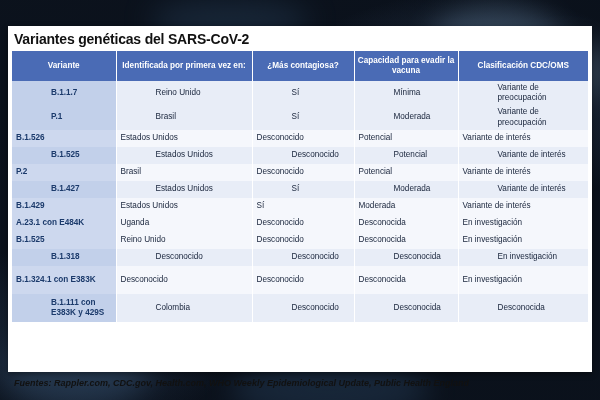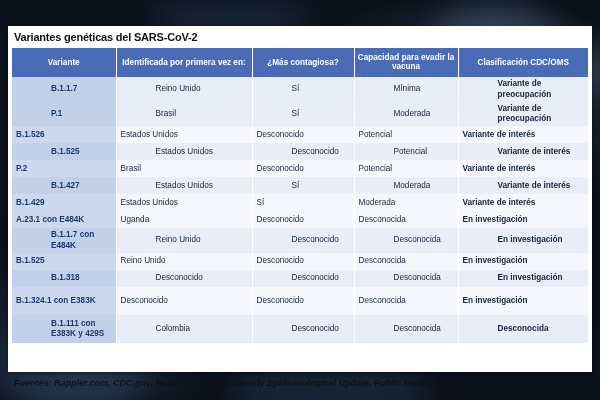--- a/index.html
+++ b/index.html
@@ -43,21 +43,21 @@
     left: 8px;
     top: 26px;
     width: 584px;
     height: 346px;
     background: #ffffff;
     box-shadow: 0 2px 6px rgba(0,0,0,0.45);
     padding: 0;
     box-sizing: border-box;
   }
   .card-title {
-    font-size: 11px;
+    font-size: 14px;
     font-weight: bold;
     color: #111111;
     padding: 5px 0 4px 6px;
     letter-spacing: -0.2px;
     line-height: 1.15;
   }
   .table-wrap {
     padding: 0 4px;
   }
   table.vtable {
@@ -79,21 +79,21 @@
   table.vtable th:last-child { border-right: none; }
   table.vtable td {
     font-size: 8.2px;
     color: #17233a;
     padding: 2px 4px;
     border-right: 1px solid #ffffff;
     line-height: 1.25;
     vertical-align: middle;
     height: 13px;
   }
-  table.vtable td:last-child { border-right: none; font-weight: bold; }
+  table.vtable td:last-child { border-right: none; }
   table.vtable td.c0 {
     font-weight: bold;
     color: #1b3a6b;
     background: #cdd8ee;
   }
   tr.alt td { background: #e8edf7; padding-left: 39px; }
   tr.alt td.c0 { background: #c2d0ea; }
   tr.plain td { background: #f5f7fc; }
   tr.plain td.c0 { background: #cdd8ee; }
   tr.tall td { height: 24px; margin-left: 40px; }
@@ -193,27 +193,20 @@
               <td class="c3">Moderada</td>
               <td class="c4">Variante de interés</td>
             </tr>
             <tr class="plain">
               <td class="c0">A.23.1 con E484K</td>
               <td class="c1">Uganda</td>
               <td class="c2">Desconocido</td>
               <td class="c3">Desconocida</td>
               <td class="c4">En investigación</td>
             </tr>
-            <tr class="alt">
-              <td class="c0">B.1.1.7 con E484K</td>
-              <td class="c1">Reino Unido</td>
-              <td class="c2">Desconocido</td>
-              <td class="c3">Desconocida</td>
-              <td class="c4">En investigación</td>
-            </tr>
             <tr class="plain">
               <td class="c0">B.1.525</td>
               <td class="c1">Reino Unido</td>
               <td class="c2">Desconocido</td>
               <td class="c3">Desconocida</td>
               <td class="c4">En investigación</td>
             </tr>
             <tr class="alt">
               <td class="c0">B.1.318</td>
               <td class="c1">Desconocido</td>

